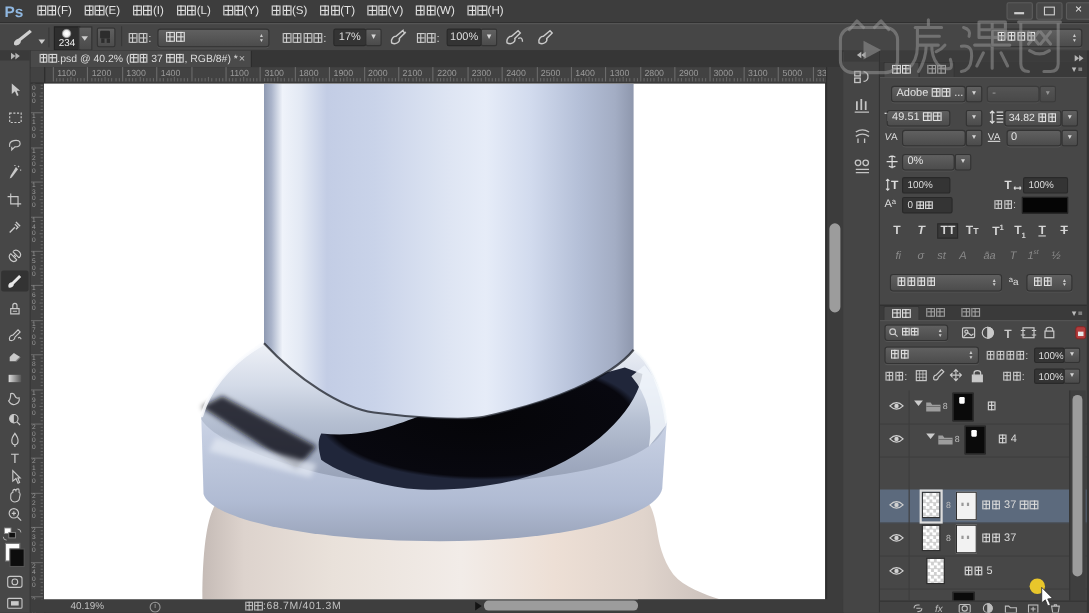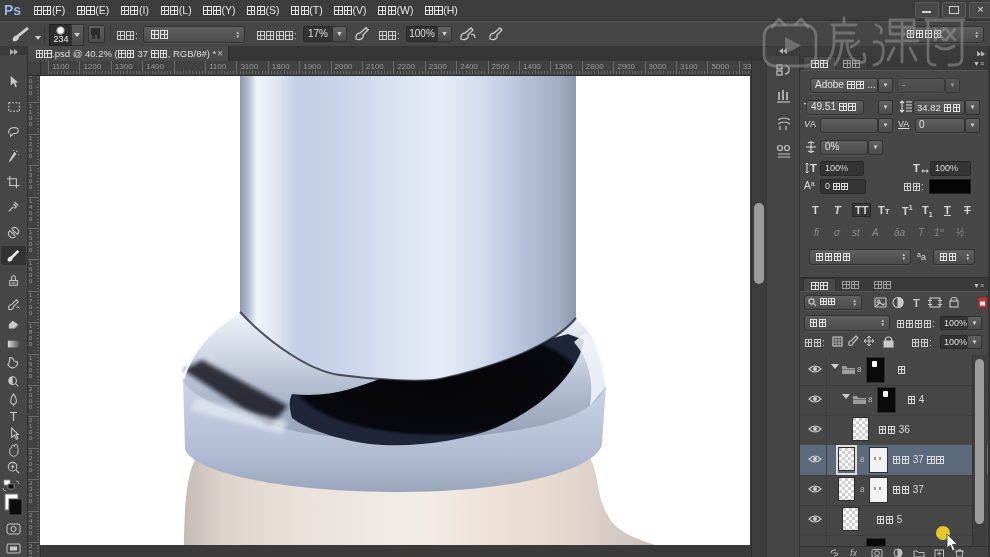--- a/index.html
+++ b/index.html
@@ -770,20 +770,28 @@
 
       <path d="M200 0 L536 0 L536 242 C515 268 460 290 400 303 C380 307 330 303 300 299 C270 295 230 268 200 236 Z" fill="url(#cyl)"></path>
       <path d="M200 236 C230 268 270 295 300 299 C330 303 380 307 400 303 C460 290 515 268 536 242" fill="none" stroke="rgba(16,18,26,0.7)" stroke-width="2"></path>
     </svg>
   </div>
 
   <div class="ab" style="left:723px;top:15px;width:15px;height:496px;background:#3c3c3c;border-left:1px solid #2e2e2e;">
     <div class="ab" style="left:2px;top:142px;width:10px;height:81px;background:#9c9c9c;border-radius:5px;"></div>
   </div>
 
+  <div class="ab" style="left:0;top:499px;width:738px;height:12px;background:#3e3e3e;font-size:9px;color:#c2c2c2;">
+    <span style="position:absolute;left:36px;top:1px;">40.19%</span>
+    <span style="position:absolute;left:108px;top:2px;width:8px;height:8px;border:1px solid #999;border-radius:50%;color:#aaa;font-size:7px;text-align:center;line-height:8px;">i</span>
+    <span style="position:absolute;left:194px;top:1px;font-size:9.5px;letter-spacing:0.6px;"><span class="c"></span><span class="c"></span>:68.7M/401.3M</span>
+    <span style="position:absolute;left:404px;top:2px;width:0;height:0;border-top:4px solid transparent;border-bottom:4px solid transparent;border-left:6px solid #141414;"></span>
+    <div class="ab" style="left:412px;top:1px;width:140px;height:9px;background:#9c9c9c;border-radius:4px;"></div>
+    <div class="ab" style="left:552px;top:0;width:186px;height:12px;background:#3c3c3c;"></div>
+  </div>
 </div>
 
 <div class="ab" id="dock" style="left:767px;top:46px;width:223px;height:511px;background:#474747;font-size:10px;color:#ccc;">
 
   <div class="ab" style="left:0;top:0;width:32px;height:511px;background:#454545;border-right:1px solid #333;">
     <div class="ab" style="left:0;top:0;width:32px;height:10px;background:#3c3c3c;text-align:center;line-height:9px;"><span style="display:inline-block;width:0;height:0;border-top:3px solid transparent;border-bottom:3px solid transparent;border-right:4px solid #b5b5b5;"></span><span style="display:inline-block;width:0;height:0;border-top:3px solid transparent;border-bottom:3px solid transparent;border-right:4px solid #b5b5b5;"></span></div>
     <svg class="ab" style="left:8px;top:16px;" width="18" height="140" viewBox="0 0 18 140">
       <g stroke="#c4c4c4" fill="none" stroke-width="1.2">
         <rect x="2" y="3" width="5" height="4"></rect>
             <rect x="2" y="9" width="5" height="4"></rect>
@@ -995,28 +1003,20 @@
               <span style="position:absolute;left:42px;top:9px;width:0;height:0;border-left:4px solid transparent;border-right:4px solid transparent;border-top:5px solid #ccc;"></span>
               <svg style="position:absolute;left:52px;top:9px;" width="15" height="11" viewBox="0 0 15 11">
                 <path d="M1 2 L5 2 L6.5 4 L14 4 L14 10 L1 10 Z" fill="#9d9d9d"></path>
                 <path d="M1 5.5 L14 5.5" stroke="#6f6f6f" stroke-width="1"></path>
               </svg>
               <span style="position:absolute;left:68px;top:10px;color:#bbb;font-size:8px;">8</span>
               <span style="position:absolute;left:77px;top:2px;width:17px;height:24px;background:#0a0a0a;border:1px solid #2e2e2e;">
                 <span style="position:absolute;left:5px;top:3px;width:5px;height:6px;background:#fff;border-radius:1px;"></span>
               </span>
               <span style="position:absolute;left:107px;top:9px;color:#dadada;font-size:10px;"><span class="c"></span> 4</span>
-            </div>
-            <div style="position:absolute;left:0;top:60px;width:188px;height:30px;border-bottom:1px solid #3e3e3e;">
-              <svg style="position:absolute;left:8px;top:9px;" width="14" height="10" viewBox="0 0 14 10">
-                <path d="M1 5 Q7 -1 13 5 Q7 11 1 5 Z" fill="none" stroke="#d0d0d0" stroke-width="1.1"></path>
-                <circle cx="7" cy="5" r="2" fill="#d0d0d0"></circle>
-              </svg>
-              <span style="position:absolute;left:52px;top:2px;"><span style="display:inline-block;width:15px;height:22px;background:conic-gradient(#fff 25%,#cfcfcf 0 50%,#fff 0 75%,#cfcfcf 0) 0 0/6px 6px;border:1px solid #2e2e2e;"></span></span>
-              <span style="position:absolute;left:78px;top:9px;color:#dadada;font-size:10px;"><span class="c"></span><span class="c"></span> 36</span>
             </div>
             <div style="position:absolute;left:0;top:90px;width:188px;height:30px;background:#5c6a7d;border-bottom:1px solid #3e3e3e;">
               <svg style="position:absolute;left:8px;top:9px;" width="14" height="10" viewBox="0 0 14 10">
                 <path d="M1 5 Q7 -1 13 5 Q7 11 1 5 Z" fill="none" stroke="#d0d0d0" stroke-width="1.1"></path>
                 <circle cx="7" cy="5" r="2" fill="#d0d0d0"></circle>
               </svg>
               <span style="position:absolute;left:38px;top:2px;outline:2px solid #ddd;"><span style="display:inline-block;width:15px;height:22px;background:conic-gradient(#fff 25%,#cfcfcf 0 50%,#fff 0 75%,#cfcfcf 0) 0 0/6px 6px;border:1px solid #2e2e2e;"></span></span>
               <span style="position:absolute;left:60px;top:10px;color:#bbb;font-size:8px;">8</span>
               <span style="position:absolute;left:69px;top:2px;width:17px;height:24px;background:#f2f2f2;border:1px solid #2e2e2e;">
                 <span style="position:absolute;left:4px;top:9px;width:2px;height:3px;background:#999;"></span>

